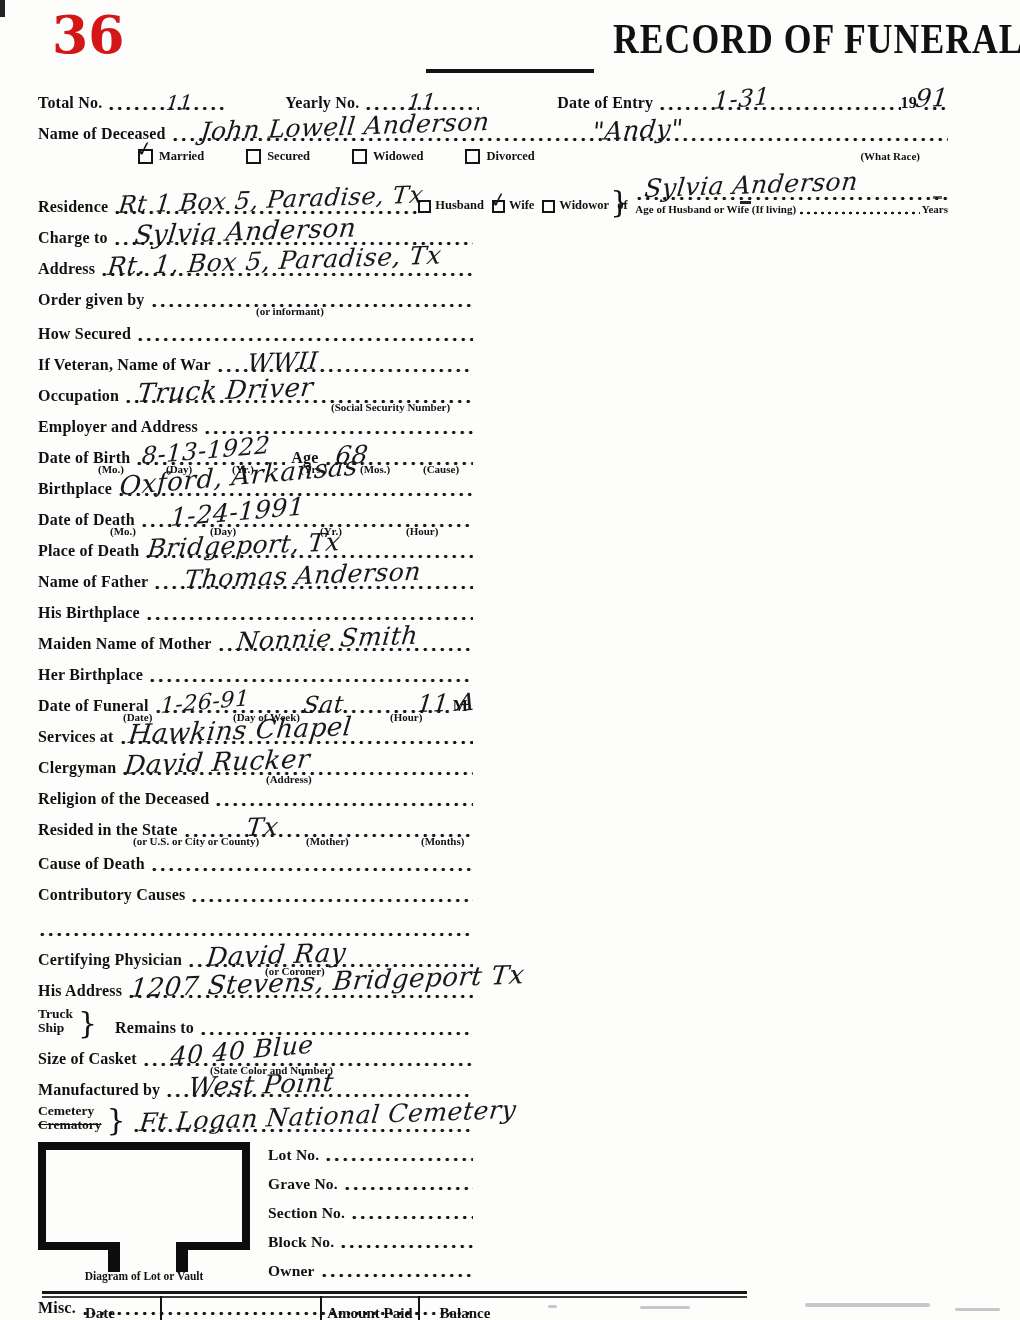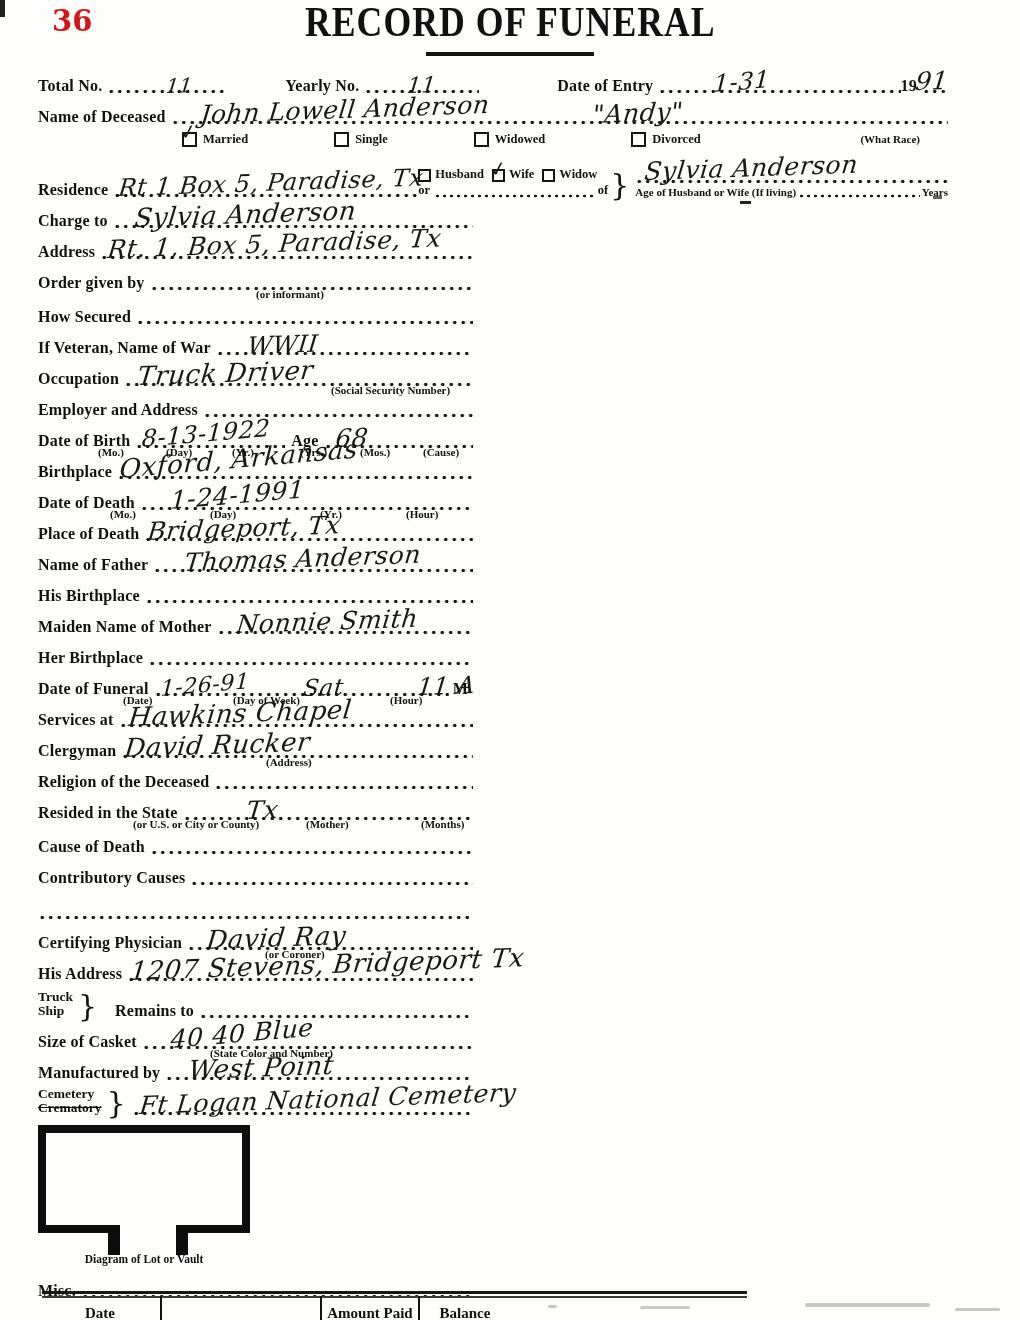--- a/index.html
+++ b/index.html
@@ -1,21 +1,21 @@
 <!DOCTYPE html>
 <html><head>
 <meta charset="utf-8">
 <style>
   html,body{margin:0;padding:0;background:#ffffff;}
   .page{position:relative;width:1020px;height:1320px;overflow:hidden;background:#fdfdfc;
         font-family:"Liberation Serif",serif;color:#111;}
   
-  .stamp{position:absolute;left:52px;top:4px;font-size:29px;font-weight:700;
+  .stamp{position:absolute;left:52px;top:4px;font-size:52px;font-weight:700;
          font-family:"DejaVu Serif",serif;}
-  .title-wrap{padding-top:7px;text-align:center;}
+  .title-wrap{padding-top:24px;text-align:right;}
   .title{display:inline-block;font-size:35px;font-weight:700;letter-spacing:1px;
          transform:scale(1.02,1.18);transform-origin:center bottom;white-space:nowrap;}
   .title-rule{width:168px;height:4px;background:#141414;margin:5px auto 0 auto;}
   
   .form{padding:12px 55px 0 38px;}
   .row{position:relative;display:flex;align-items:flex-end;height:26px;margin-bottom:5px;}
   .half{width:435px;}
   .full{width:910px;}
   .lbl{font-size:16px;font-weight:700;white-space:nowrap;padding-right:5px;line-height:1;
        letter-spacing:0.2px;}
@@ -30,28 +30,28 @@
       font-family:"DejaVu Serif",serif;font-style:italic;font-size:23px;
       letter-spacing:0.5px;transform:skewX(-8deg) rotate(-2deg);transform-origin:left bottom;}
   .s20{font-size:20px;} .s22{font-size:22px;} .s24{font-size:24px;} .s25{font-size:25px;} .s26{font-size:26px;}
   .tilt{transform:skewX(-8deg) rotate(-5deg);}
   .sub{position:absolute;top:24px;font-size:11px;font-weight:700;white-space:nowrap;line-height:1;}
   
   .cb{position:relative;display:inline-block;width:11px;height:11px;border:2px solid #141414;
       margin-right:6px;flex:none;}
   .cb.checked::after{content:"\2713";position:absolute;left:-4px;top:-14px;font-size:20px;
       font-weight:400;font-family:"DejaVu Sans",sans-serif;transform:rotate(-10deg);color:#161616;}
-  .cbgroup{display:flex;align-items:center;margin-left:44px;}
+  .cbgroup{display:flex;align-items:center;}
   .stack{display:flex;flex-direction:column;justify-content:flex-end;font-size:13.5px;
          font-weight:700;line-height:1.08;padding-right:3px;}
   .brace{font-size:30px;font-weight:400;line-height:0.9;padding:0 6px 0 2px;
          font-family:"DejaVu Serif",serif;}
   .strike{text-decoration:line-through;}
   
-  .res-mid{display:flex;flex-direction:column;width:190px;flex:none;padding-bottom:0;}
+  .res-mid{display:flex;width:190px;flex:none;padding-bottom:0;align-items:center;}
   .res-mid .line1{display:flex;align-items:center;height:18px;}
   .res-mid .line2{display:flex;align-items:flex-end;height:14px;font-size:12.5px;font-weight:700;}
   .res-right{position:relative;flex:1;display:flex;flex-direction:column;}
   .race-lbl{position:absolute;top:-15px;right:55px;font-size:11px;font-weight:700;}
   .age-line{display:flex;align-items:flex-end;height:14px;font-size:11px;font-weight:700;white-space:nowrap;}
   
   .diagram-section{position:relative;height:152px;margin-top:4px;}
   .diag{position:absolute;left:0;top:4px;width:212px;height:130px;}
   .diag .bar{position:absolute;background:#0d0d0d;}
   .diag-caption{position:absolute;left:0;top:132px;width:212px;text-align:center;
@@ -116,21 +116,21 @@
     </div>
 
     <div class="row full" style="height:19px;align-items:center;">
       <div class="cbgroup" style="margin-left:100px;gap:42px;">
         <span class="cbgroup">
           <span class="cb checked"></span>
           <span class="lbl-sm">Married</span>
         </span>
         <span class="cbgroup">
           <span class="cb"></span>
-          <span class="lbl-sm">Single</span>
+          <span class="lbl-sm">Secured</span>
         </span>
         <span class="cbgroup">
           <span class="cb"></span>
           <span class="lbl-sm">Widowed</span>
         </span>
         <span class="cbgroup">
           <span class="cb"></span>
           <span class="lbl-sm">Divorced</span>
         </span>
       </div>
@@ -395,20 +395,42 @@
       <div class="diag">
         <div class="bar" style="left:0;top:0;width:212px;height:8px;"></div>
         <div class="bar" style="left:0;top:0;width:8px;height:108px;"></div>
         <div class="bar" style="left:204px;top:0;width:8px;height:108px;"></div>
         <div class="bar" style="left:0;top:100px;width:80px;height:8px;"></div>
         <div class="bar" style="left:140px;top:100px;width:72px;height:8px;"></div>
         <div class="bar" style="left:70px;top:100px;width:12px;height:30px;"></div>
         <div class="bar" style="left:138px;top:100px;width:12px;height:30px;"></div>
       </div>
       <div class="diag-caption">Diagram of Lot or Vault</div>
+      <div class="grave-col">
+        <div class="row">
+          <span class="lbl">Lot No.</span>
+          <span class="dots"></span>
+        </div>
+        <div class="row">
+          <span class="lbl">Grave No.</span>
+          <span class="dots"></span>
+        </div>
+        <div class="row">
+          <span class="lbl">Section No.</span>
+          <span class="dots"></span>
+        </div>
+        <div class="row">
+          <span class="lbl">Block No.</span>
+          <span class="dots"></span>
+        </div>
+        <div class="row" style="margin-top:3px;">
+          <span class="lbl">Owner</span>
+          <span class="dots"></span>
+        </div>
+      </div>
     </div>
 
     <div class="row half">
       <span class="lbl">Misc.</span>
       <span class="dots"></span>
     </div>
 
   </div>
 
   <div class="ledger">

